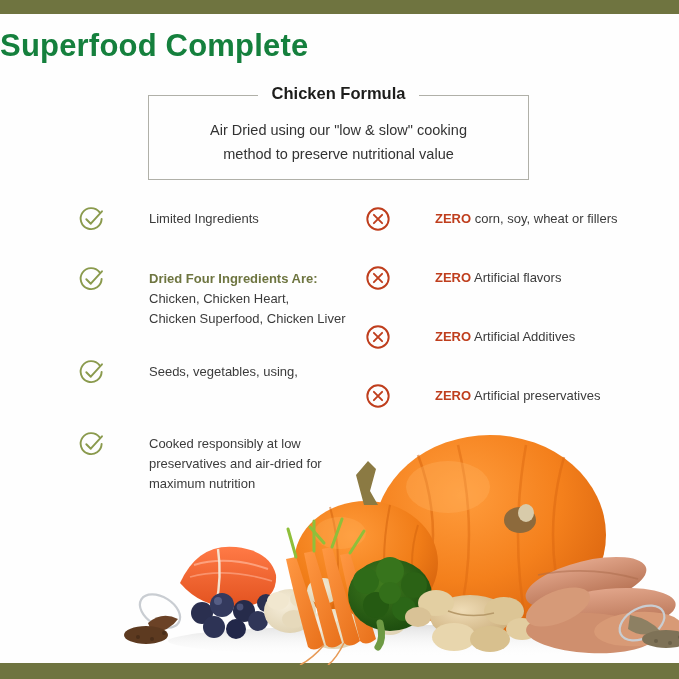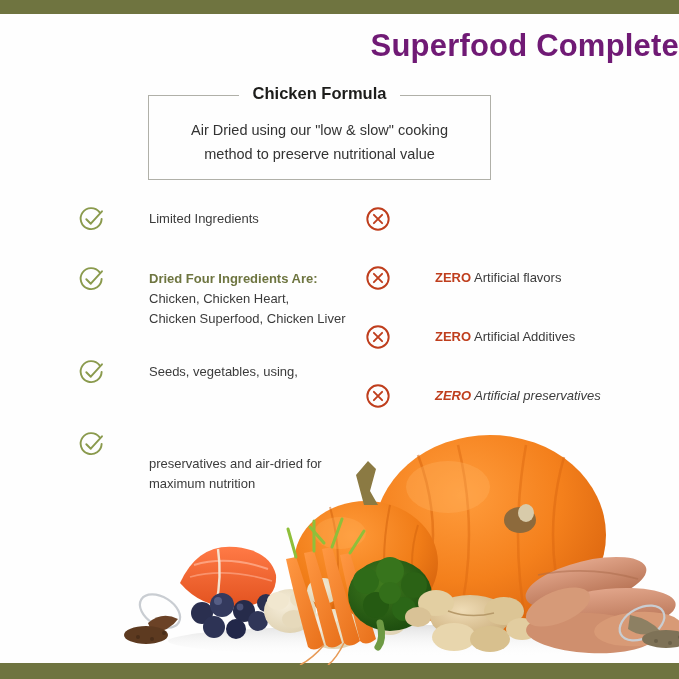--- a/index.html
+++ b/index.html
@@ -11,27 +11,27 @@
   }
   .page{position:absolute;inset:0;background:#fefefe;}
 
   
   .band{position:absolute;left:0;width:679px;background:#6f7440;}
   .band.top{top:0;height:14px;}
   .band.bottom{top:663px;height:16px;}
 
   
   .title{
-    position:absolute;top:28px;left:0;width:679px;text-align:right;
-    font-size:31px;font-weight:bold;color:#701a75;letter-spacing:.2px;
+    position:absolute;top:28px;left:0;width:679px;text-align:left;
+    font-size:31px;font-weight:bold;color:#15803d;letter-spacing:.2px;
   }
 
   
   .formula-box{
-    position:absolute;left:148px;top:95px;width:343px;height:85px;
+    position:absolute;left:148px;top:95px;width:381px;height:85px;
     border:1px solid #b0b0a8;box-sizing:border-box;
   }
   .formula-legend{
     position:absolute;left:0;right:0;top:-12px;text-align:center;
   }
   .formula-legend span{
     background:#fefefe;padding:0 14px;
     font-size:16.5px;font-weight:bold;color:#1d1d1b;
   }
   .formula-body{
@@ -46,21 +46,21 @@
 
   .item{position:absolute;display:flex;align-items:flex-start;}
   .icon{width:28px;height:28px;flex:0 0 28px;margin-right:14px;}
   .item-text{font-size:13px;color:#3b3b3b;line-height:20px;padding-top:4px;margin-left:29px;}
   .item-text .hl-green{color:#6e7540;font-weight:bold;display:block;}
   .item-text .hl-red{color:#bf3e1d;font-weight:bold;}
 
   
   .l0{top:0px;}  .l1{top:60px;} .l2{top:153px;} .l3{top:225px;}
   
-  .r0{top:0px;}  .r1{top:59px;justify-content:flex-end;} .r2{top:118px;} .r3{top:177px;font-style:italic;}
+  .r0{top:0px;}  .r1{top:59px;justify-content:flex-end;} .r2{top:118px;} .r3{top:177px;}
 
   
   .produce{position:absolute;left:118px;top:415px;width:561px;height:250px;}
   .produce svg{display:block;}
 </style>
 </head>
 <body>
 
 <div class="page">
 
@@ -120,35 +120,38 @@
     </div>
 
     <div class="item l3">
       <span class="icon">
         <svg viewBox="0 0 32 32" width="28" height="28">
           <path d="M24.5 8.2 A12 12 0 1 0 27 16" fill="none" stroke="#8a9a4d" stroke-width="2.2" stroke-linecap="round"></path>
           <path d="M9.5 16.3 L14.6 21.4 L27.4 7.2" fill="none" stroke="#8a9a4d" stroke-width="2.2" stroke-linecap="round" stroke-linejoin="round"></path>
         </svg>
       </span>
       <span class="item-text">
-        <br>
+        <span>Cooked responsibly at low</span><br>
         <span>preservatives and air-dried for</span><br>
         <span>maximum nutrition</span>
       </span>
     </div>
   </div>
 
   <div class="col right">
 
     <div class="item r0">
       <span class="icon">
         <svg viewBox="0 0 32 32" width="28" height="28">
           <circle cx="16" cy="16" r="12.2" fill="none" stroke="#bf3e1d" stroke-width="2.2"></circle>
           <path d="M11.3 11.3 L20.7 20.7 M20.7 11.3 L11.3 20.7" stroke="#bf3e1d" stroke-width="2.2" stroke-linecap="round"></path>
         </svg>
+      </span>
+      <span class="item-text">
+        <span class="hl-red">ZERO</span><span> corn, soy, wheat or fillers</span>
       </span>
     </div>
 
     <div class="item r1">
       <span class="icon">
         <svg viewBox="0 0 32 32" width="28" height="28">
           <circle cx="16" cy="16" r="12.2" fill="none" stroke="#bf3e1d" stroke-width="2.2"></circle>
           <path d="M11.3 11.3 L20.7 20.7 M20.7 11.3 L11.3 20.7" stroke="#bf3e1d" stroke-width="2.2" stroke-linecap="round"></path>
         </svg>
       </span>

